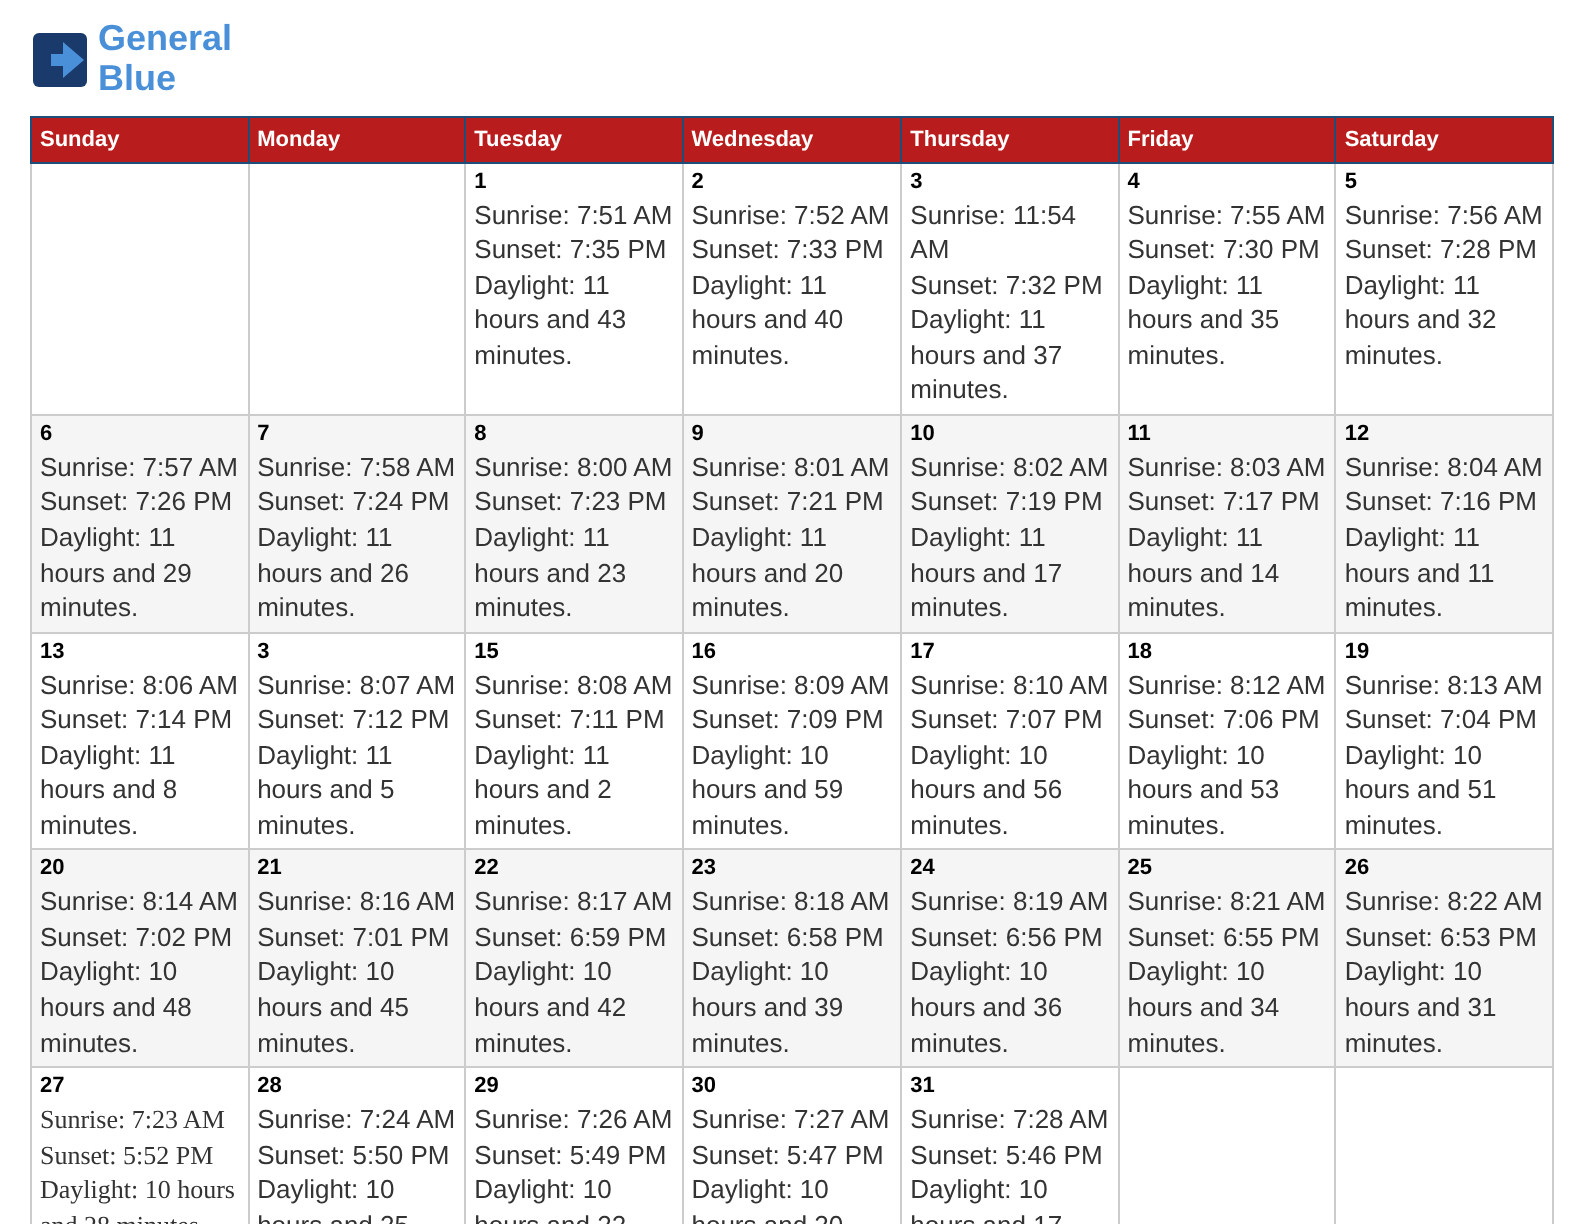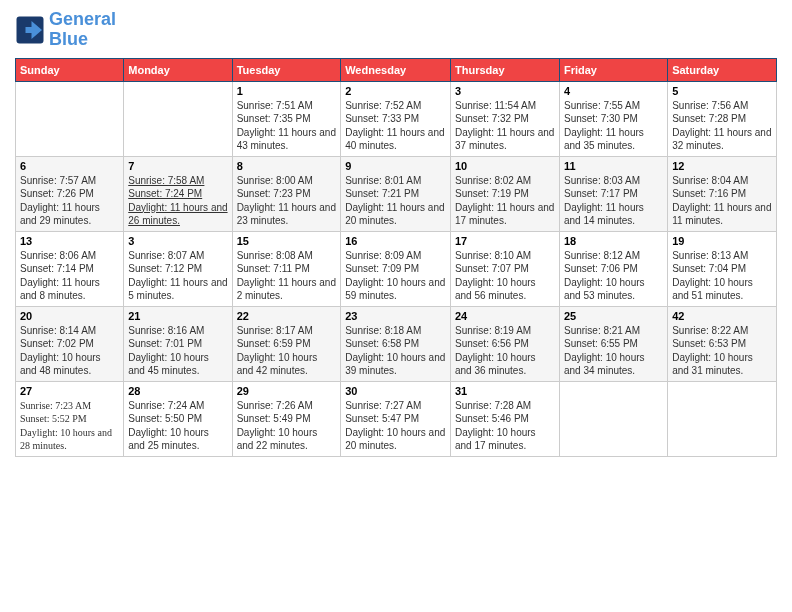--- a/index.html
+++ b/index.html
@@ -51,21 +51,21 @@
     .location {
       font-size: 14px;
       color: #555;
     }
     .calendar {
       width: 100%;
       border-collapse: collapse;
       font-size: 10px;
     }
     .calendar th {
-      background: #ef4444;
+      background: #b91c1c;
       color: #fff;
       padding: 5px 4px;
       text-align: left;
       font-size: 11px;
       border: 1px solid #1d4e7a;
     }
     .calendar td {
       border: 1px solid #ccc;
       vertical-align: top;
       padding: 3px 4px;
@@ -77,21 +77,21 @@
       background: #f5f5f5;
     }
     .day-num {
       font-weight: bold;
       font-size: 11px;
       display: block;
       margin-bottom: 2px;
     }
     .day-info {
       color: #333;
-      font-size: 10px;
+      font-size: 13px;
       line-height: 1.35;
     }
     .empty-cell {
       background: #f9f9f9;
     }
   </style>
 </head>
 <body>
 
 <div class="page">
@@ -157,21 +157,21 @@
         </tr>
         <tr>
           <td>
             <span class="day-num">6</span>
             <div class="day-info" style="white-space: pre-line;">Sunrise: 7:57 AM
 Sunset: 7:26 PM
 Daylight: 11 hours and 29 minutes.</div>
           </td>
           <td>
             <span class="day-num">7</span>
-            <div class="day-info" style="white-space: pre-line; text-decoration: underline;">Sunrise: 7:58 AM
+            <div class="day-info" style="white-space: pre-line;">Sunrise: 7:58 AM
 Sunset: 7:24 PM
 Daylight: 11 hours and 26 minutes.</div>
           </td>
           <td>
             <span class="day-num">8</span>
             <div class="day-info" style="white-space: pre-line;">Sunrise: 8:00 AM
 Sunset: 7:23 PM
 Daylight: 11 hours and 23 minutes.</div>
           </td>
           <td>
@@ -274,21 +274,21 @@
 Sunset: 6:56 PM
 Daylight: 10 hours and 36 minutes.</div>
           </td>
           <td>
             <span class="day-num">25</span>
             <div class="day-info" style="white-space: pre-line;">Sunrise: 8:21 AM
 Sunset: 6:55 PM
 Daylight: 10 hours and 34 minutes.</div>
           </td>
           <td>
-            <span class="day-num">42</span>
+            <span class="day-num">26</span>
             <div class="day-info" style="white-space: pre-line;">Sunrise: 8:22 AM
 Sunset: 6:53 PM
 Daylight: 10 hours and 31 minutes.</div>
           </td>
         </tr>
         <tr>
           <td>
             <span class="day-num">27</span>
             <div class="day-info" style="white-space: pre-line; font-family: Liberation Serif, serif;">Sunrise: 7:23 AM
 Sunset: 5:52 PM

